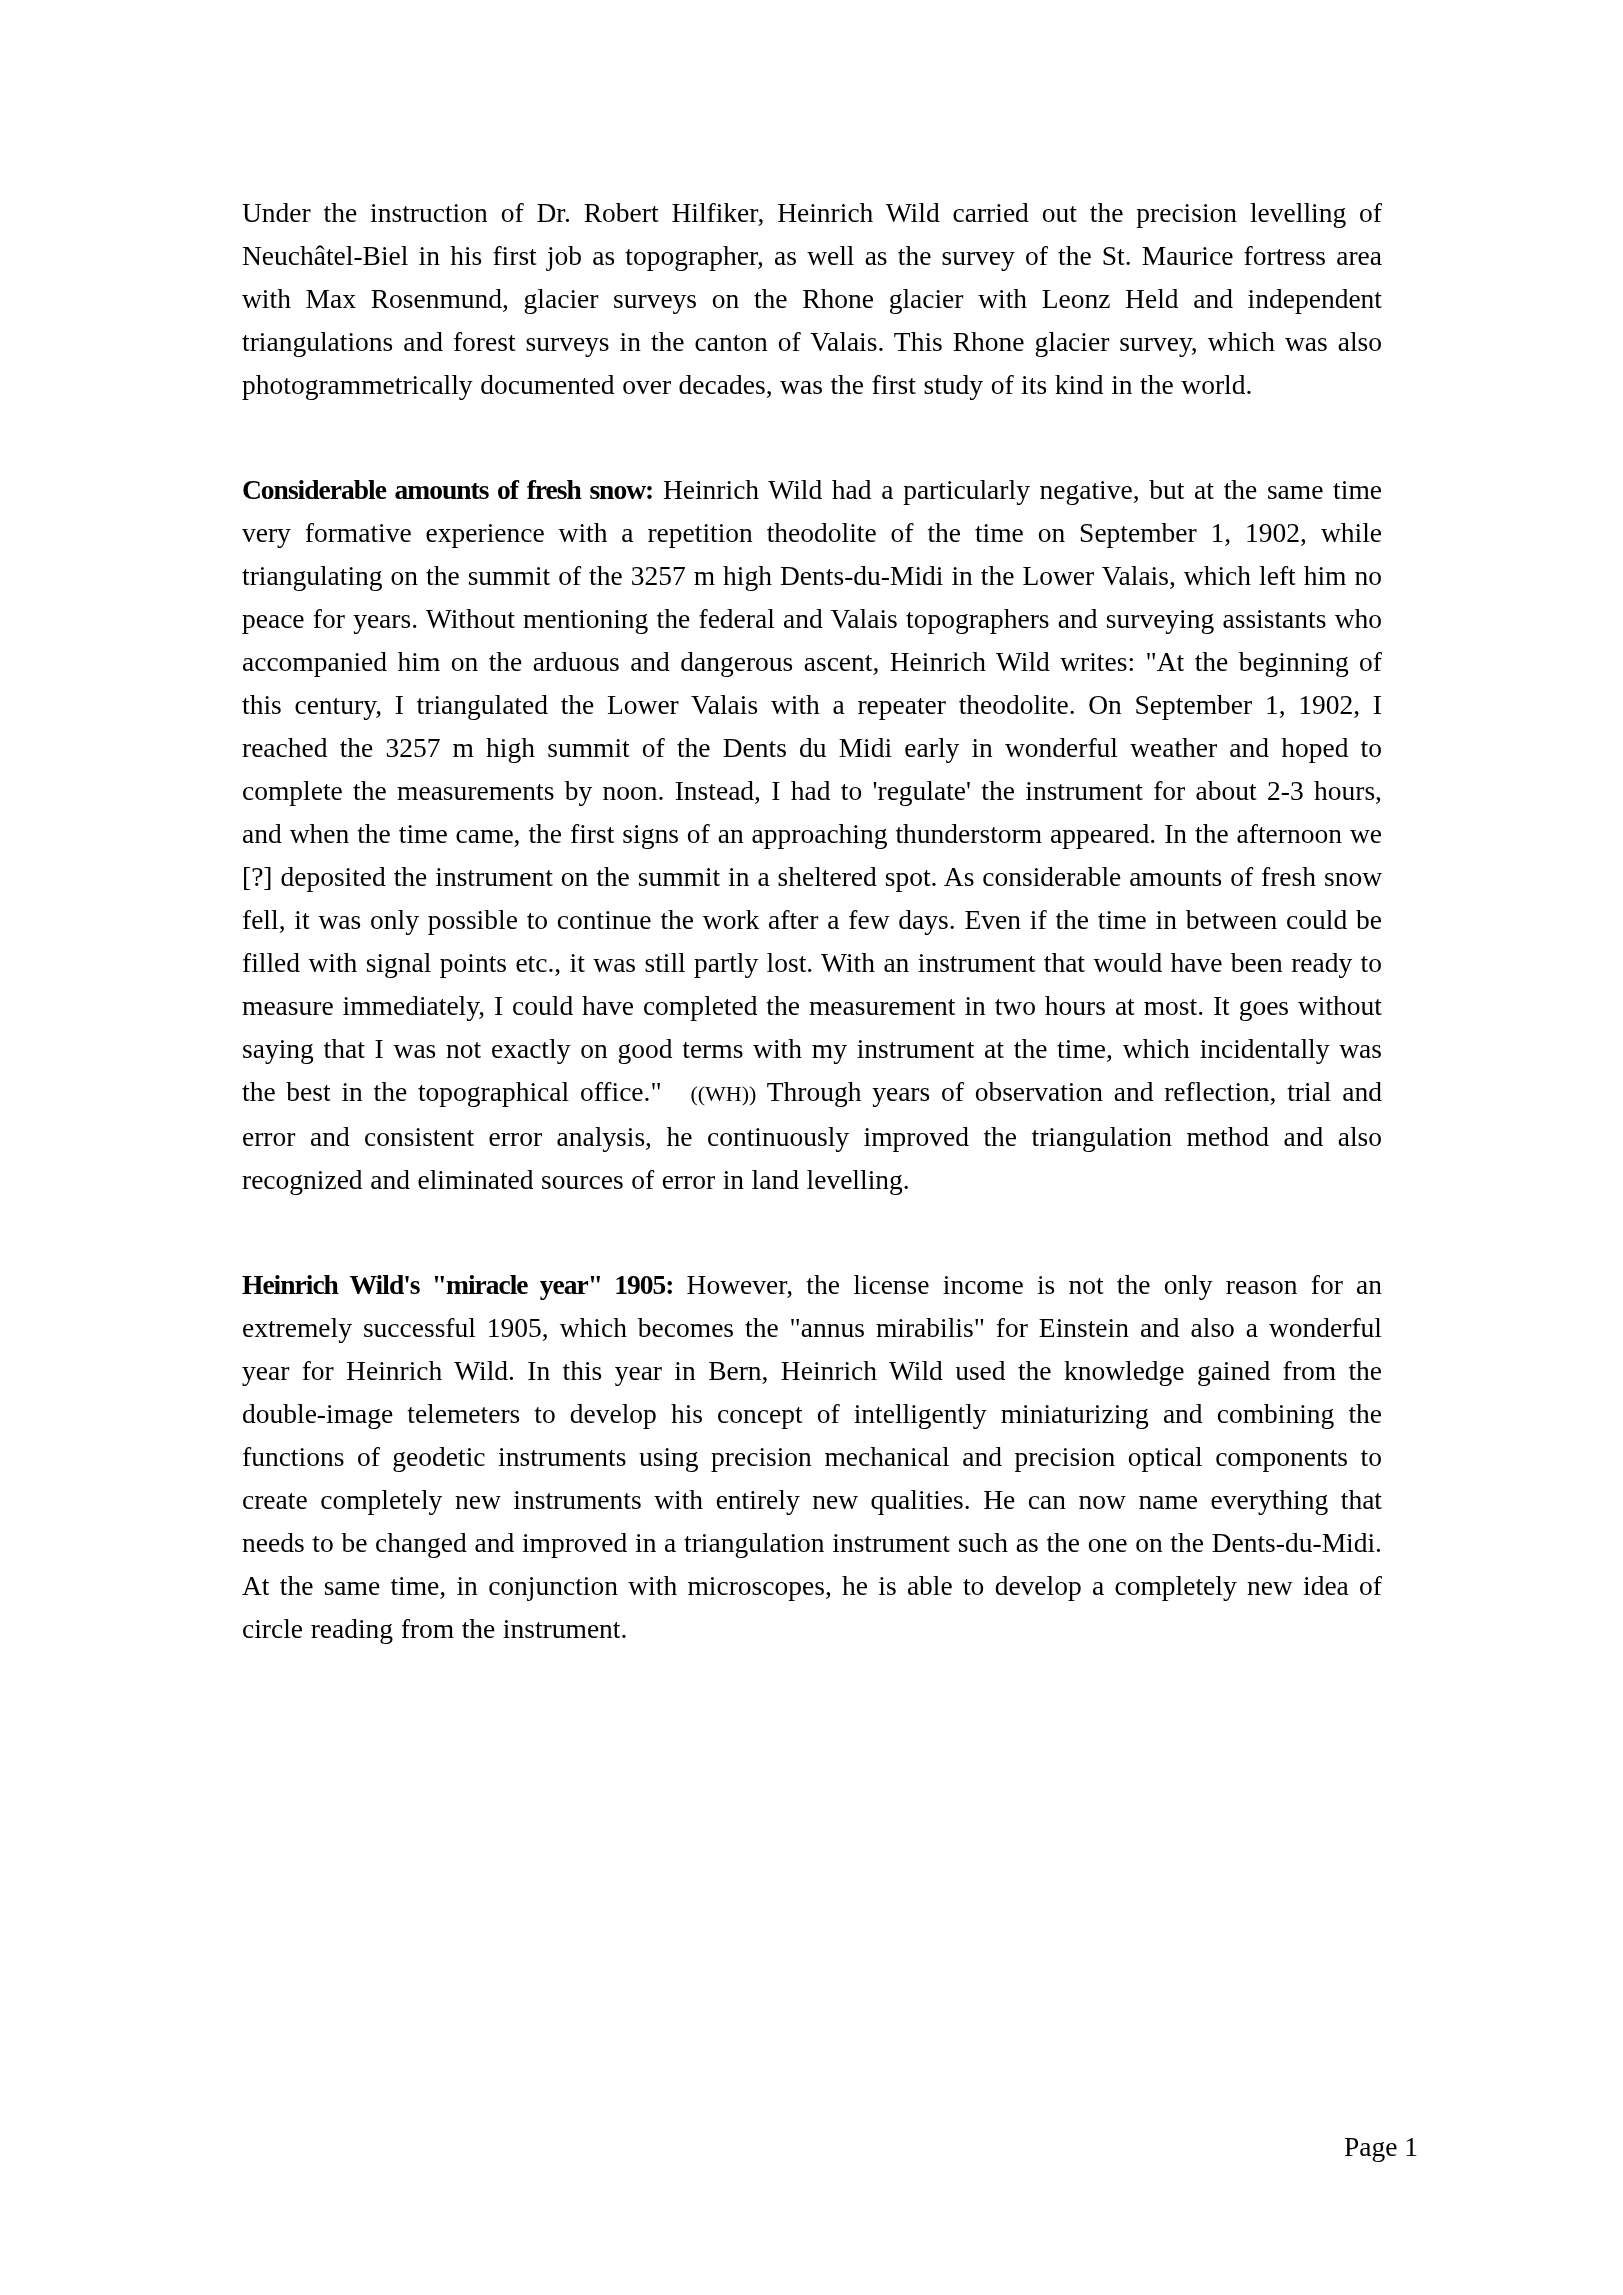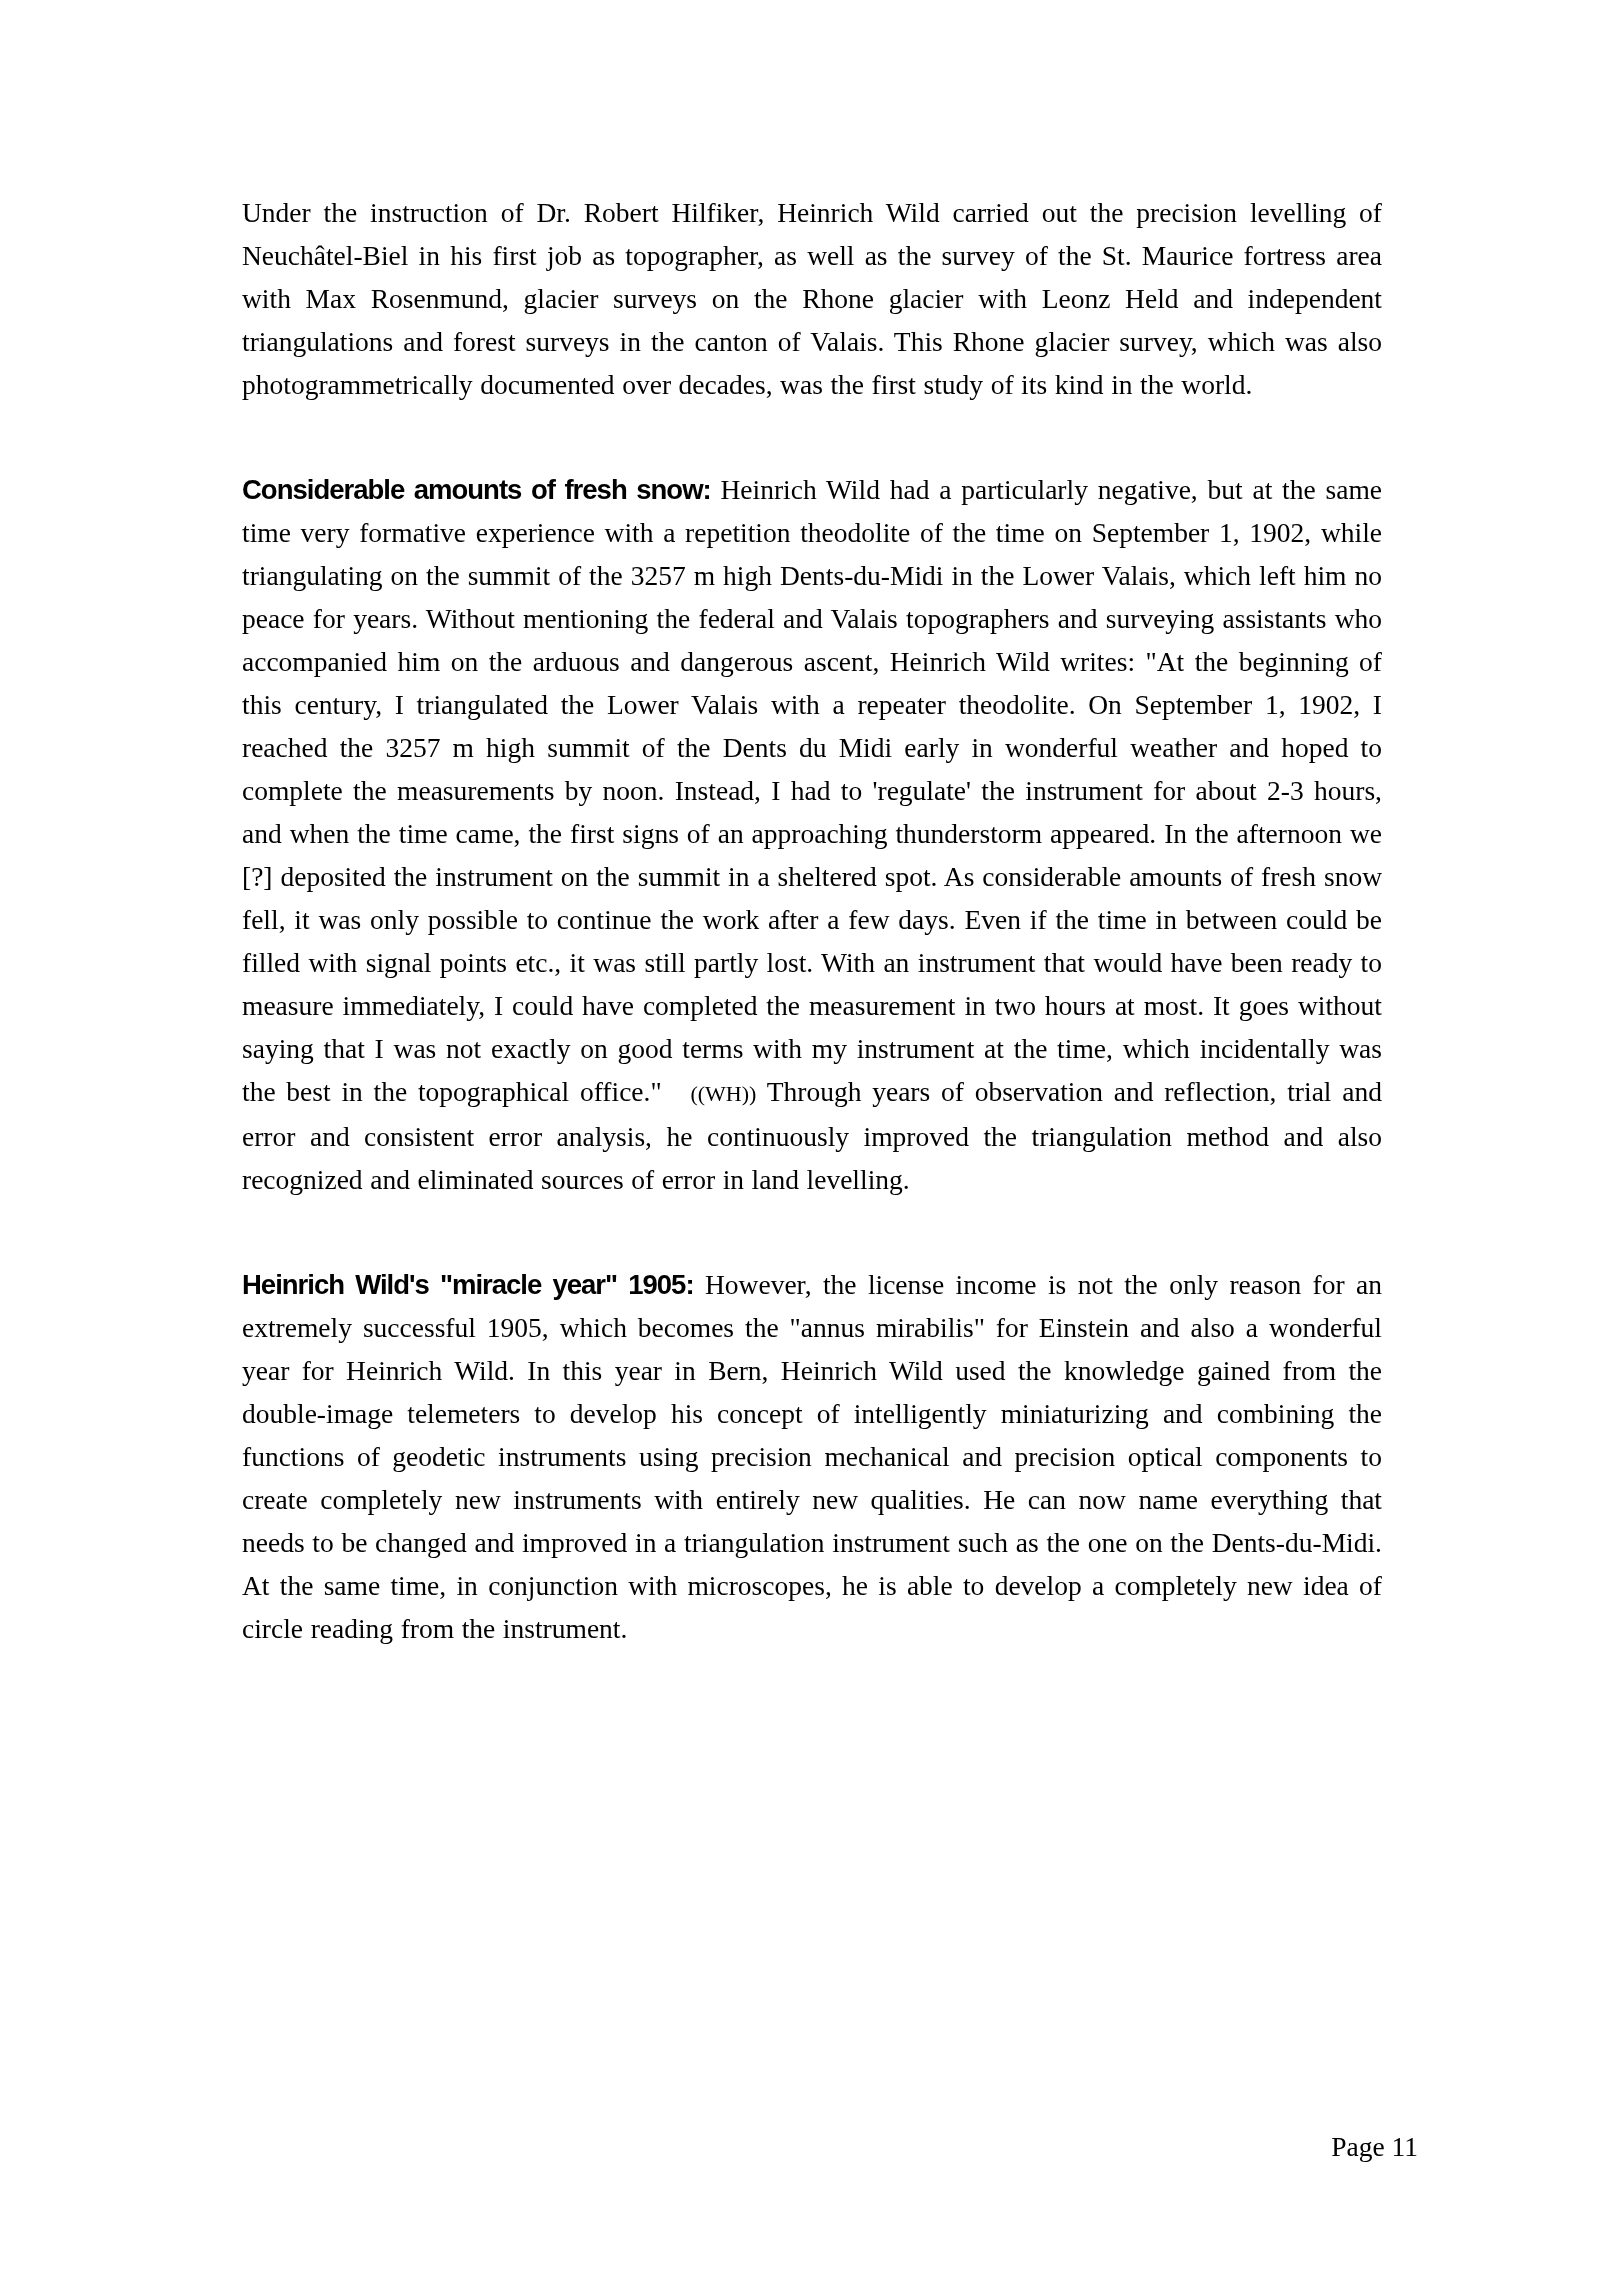--- a/index.html
+++ b/index.html
@@ -24,21 +24,21 @@
     width: 1140px;
   }
   .para {
     font-size: 27.5px;
     line-height: 43px;
     text-align: justify;
     margin: 0 0 62px 0;
     word-spacing: 0.7px;
   }
   .lead {
-    font-family: Liberation Sans, sans-serif;
+    font-family: Liberation Serif, serif;
     font-weight: bold;
     letter-spacing: -1px;
   }
   .citation {
     font-size: 22px;
     margin-left: 18px;
   }
   .footer {
     position: absolute;
     right: 241px;
@@ -55,16 +55,16 @@
   <div class="content">
 
     <p class="para"><span>Under the instruction of Dr. Robert Hilfiker, Heinrich Wild carried out the precision levelling of Neuchâtel-Biel in his first job as topographer, as well as the survey of the St. Maurice fortress area with Max Rosenmund, glacier surveys on the Rhone glacier with Leonz Held and independent triangulations and forest surveys in the canton of Valais. This Rhone glacier survey, which was also photogrammetrically documented over decades, was the first study of its kind in the world.</span></p>
 
     <p class="para"><span class="lead">Considerable amounts of fresh snow:</span> <span>Heinrich Wild had a particularly negative, but at the same time very formative experience with a repetition theodolite of the time on September 1, 1902, while triangulating on the summit of the 3257 m high Dents-du-Midi in the Lower Valais, which left him no peace for years. Without mentioning the federal and Valais topographers and surveying assistants who accompanied him on the arduous and dangerous ascent, Heinrich Wild writes: "At the beginning of this century, I triangulated the Lower Valais with a repeater theodolite. On September 1, 1902, I reached the 3257 m high summit of the Dents du Midi early in wonderful weather and hoped to complete the measurements by noon. Instead, I had to 'regulate' the instrument for about 2-3 hours, and when the time came, the first signs of an approaching thunderstorm appeared. In the afternoon we [?] deposited the instrument on the summit in a sheltered spot. As considerable amounts of fresh snow fell, it was only possible to continue the work after a few days. Even if the time in between could be filled with signal points etc., it was still partly lost. With an instrument that would have been ready to measure immediately, I could have completed the measurement in two hours at most. It goes without saying that I was not exactly on good terms with my instrument at the time, which incidentally was the best in the topographical office."</span> <span class="citation">((WH))</span> <span>Through years of observation and reflection, trial and error and consistent error analysis, he continuously improved the triangulation method and also recognized and eliminated sources of error in land levelling.</span></p>
 
     <p class="para"><span class="lead">Heinrich Wild's "miracle year" 1905:</span> <span>However, the license income is not the only reason for an extremely successful 1905, which becomes the "annus mirabilis" for Einstein and also a wonderful year for Heinrich Wild. In this year in Bern, Heinrich Wild used the knowledge gained from the double-image telemeters to develop his concept of intelligently miniaturizing and combining the functions of geodetic instruments using precision mechanical and precision optical components to create completely new instruments with entirely new qualities. He can now name everything that needs to be changed and improved in a triangulation instrument such as the one on the Dents-du-Midi. At the same time, in conjunction with microscopes, he is able to develop a completely new idea of circle reading from the instrument.</span></p>
 
   </div>
 
-  <div class="footer">Page 11</div>
+  <div class="footer">Page 1</div>
 
 </div>
 
 
 </body></html>

